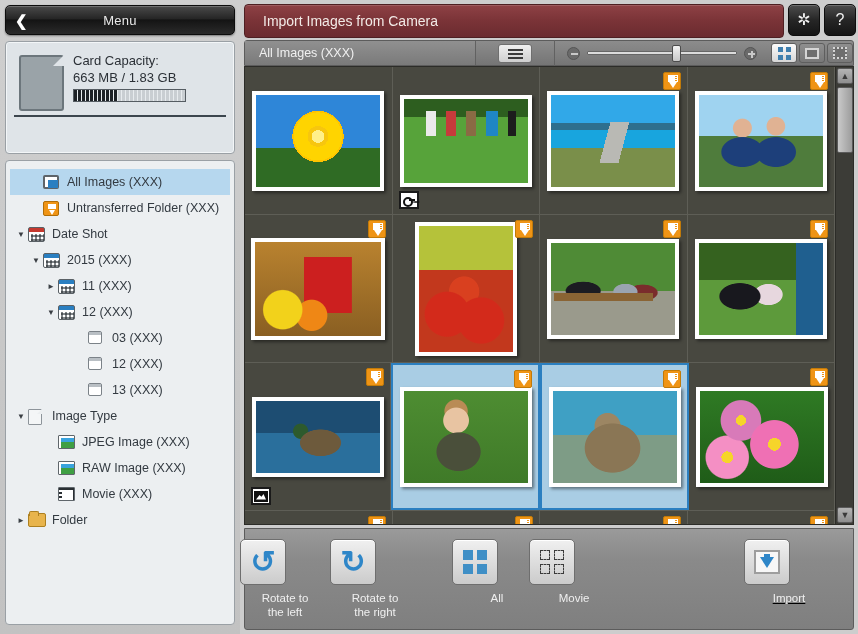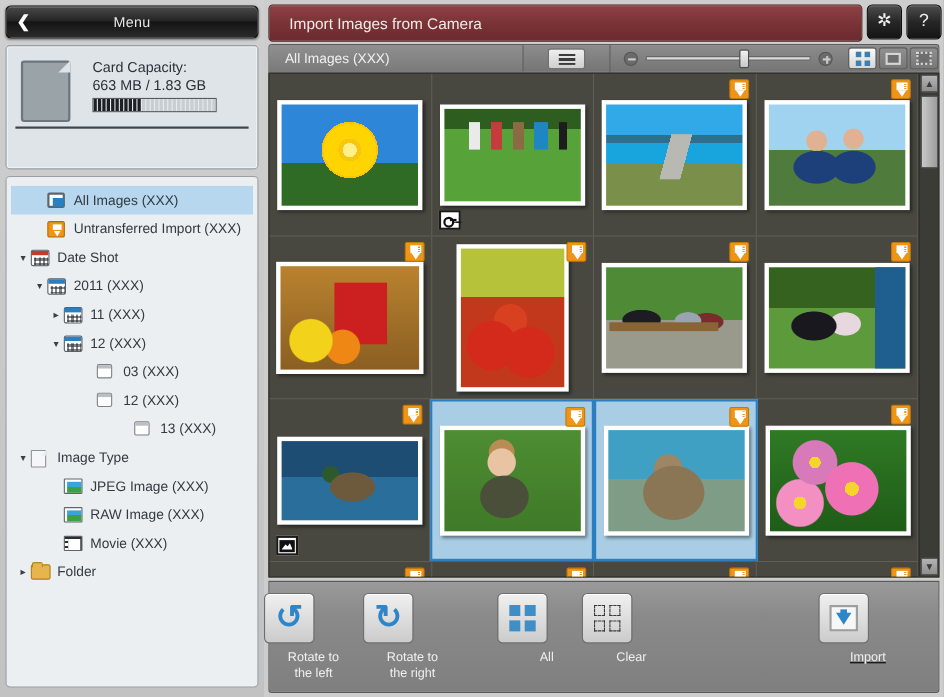--- a/index.html
+++ b/index.html
@@ -37,21 +37,21 @@
 
   .card-box {
     margin-top: 6px; width: 230px; height: 113px;
     background: #dfe4e8;
     border: 1px solid #9aa0a5;
     border-radius: 4px;
     box-shadow: inset 0 0 0 1px #f3f6f8;
     padding: 7px 9px;
     position: relative;
   }
-  .card-top { display: flex; align-items: flex-start; gap: 20px; }
+  .card-top { display: flex; align-items: flex-start; gap: 9px; }
   .sd-icon {
     width: 45px; height: 56px; margin-top: 6px; margin-left: 4px;
     background: #9aa3a8;
     border: 2px solid #6c767c;
     border-radius: 3px;
     position: relative;
   }
   .sd-icon::after {
     content:""; position:absolute; right:-2px; top:-2px;
     border-left: 11px solid transparent;
@@ -342,35 +342,35 @@
         <div class="tico">
           <div class="ic-all" style="position: absolute; left: 0px; top: 0px;"></div>
         </div>
         <span>All Images (XXX)</span>
       </div>
       <div class="tree-row" style="padding-left: 19px;">
         <div class="tw"></div>
         <div class="tico">
           <div class="ic-untr" style="position: absolute; left: 0px; top: 0px;"></div>
         </div>
-        <span>Untransferred Import (XXX)</span>
+        <span>Untransferred Folder (XXX)</span>
       </div>
       <div class="tree-row" style="padding-left: 4px;">
         <div class="tw">▼</div>
         <div class="tico">
           <div class="ic-cal" style="position: absolute; left: 0px; top: 0px;"></div>
         </div>
         <span>Date Shot</span>
       </div>
       <div class="tree-row" style="padding-left: 19px;">
         <div class="tw">▼</div>
         <div class="tico">
           <div class="ic-cal2" style="position: absolute; left: 0px; top: 0px;"></div>
         </div>
-        <span>2011 (XXX)</span>
+        <span>2015 (XXX)</span>
       </div>
       <div class="tree-row" style="padding-left: 34px;">
         <div class="tw">►</div>
         <div class="tico">
           <div class="ic-cal2" style="position: absolute; left: 0px; top: 0px;"></div>
         </div>
         <span>11 (XXX)</span>
       </div>
       <div class="tree-row" style="padding-left: 34px;">
         <div class="tw">▼</div>
@@ -386,21 +386,21 @@
         </div>
         <span>03 (XXX)</span>
       </div>
       <div class="tree-row" style="padding-left: 64px;">
         <div class="tw"></div>
         <div class="tico">
           <div class="ic-day" style="position: absolute; left: 0px; top: 0px;"></div>
         </div>
         <span>12 (XXX)</span>
       </div>
-      <div class="tree-row" style="padding-left: 64px; justify-content: center;">
+      <div class="tree-row" style="padding-left: 64px;">
         <div class="tw"></div>
         <div class="tico">
           <div class="ic-day" style="position: absolute; left: 0px; top: 0px;"></div>
         </div>
         <span>13 (XXX)</span>
       </div>
       <div class="tree-row" style="padding-left: 4px;">
         <div class="tw">▼</div>
         <div class="tico">
           <div class="ic-page" style="position: absolute; left: 0px; top: 0px;"></div>
@@ -641,21 +641,21 @@
       </div>
       <div class="act" style="left: 260px;">
         <div class="btn">
           <div class="clrg">
             <i></i>
             <i></i>
             <i></i>
             <i></i>
           </div>
         </div>
-        <div class="cap">Clear</div>
+        <div class="cap">Movie</div>
       </div>
       <div class="act" style="left: 475px; text-decoration: underline;">
         <div class="btn">
           <div class="impg"></div>
         </div>
         <div class="cap">Import</div>
       </div>
     </div>
 </div>
 

